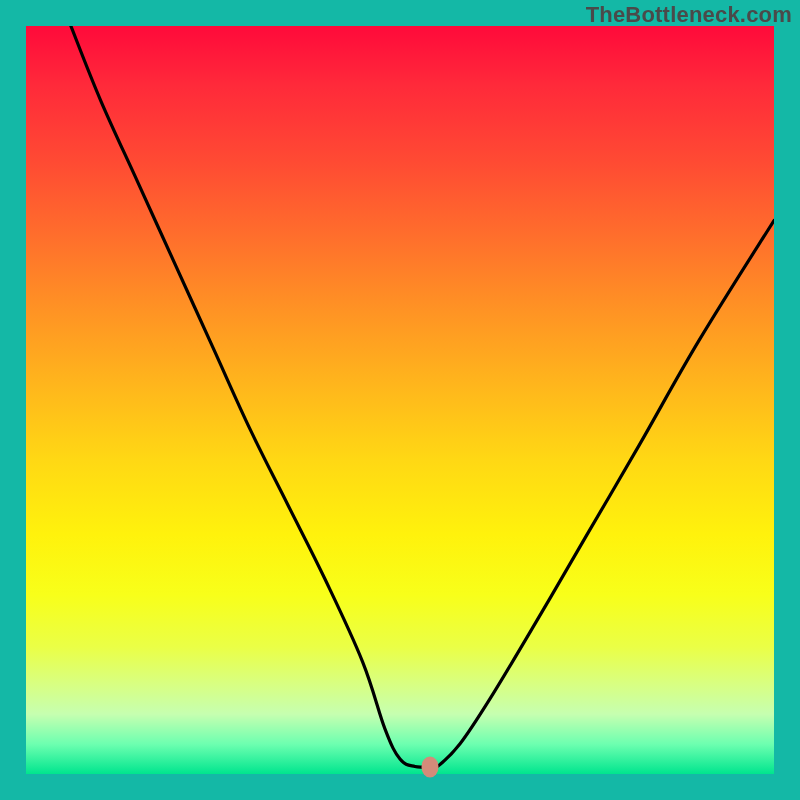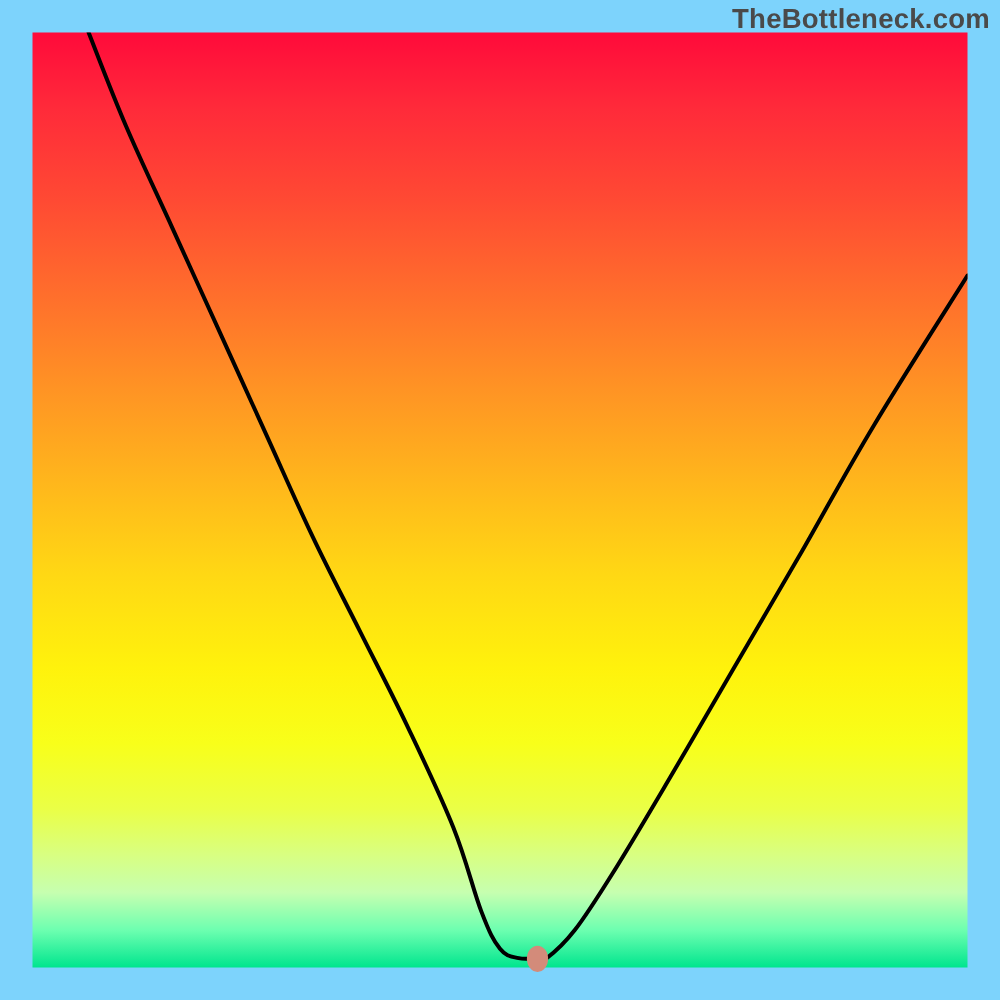--- a/index.html
+++ b/index.html
@@ -8,21 +8,21 @@
     width: 800px;
     height: 800px;
     background: #000;
     font-family: Arial, Helvetica, sans-serif;
     overflow: hidden;
   }
   .frame {
     position: relative;
     width: 800px;
     height: 800px;
-    background: #7dd3fc;
+    background: #14b8a6;
   }
   .attribution {
     position: absolute;
     top: 2px;
     right: 8px;
     color: #4a4a4a;
     font-size: 22px;
     font-weight: 600;
     letter-spacing: 0.2px;
     z-index: 5;

